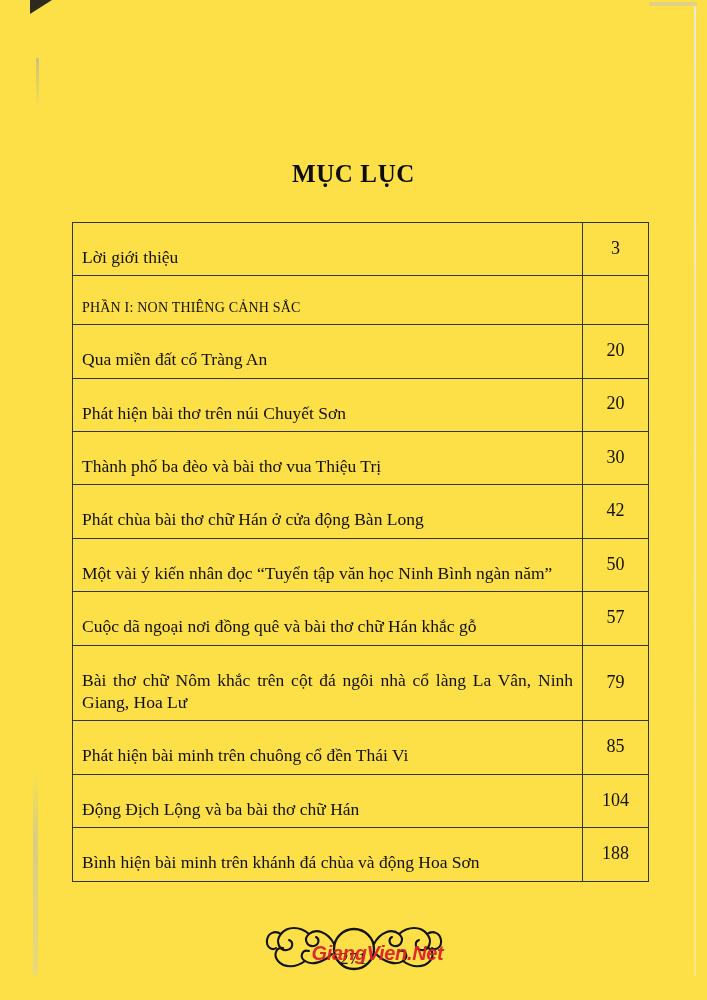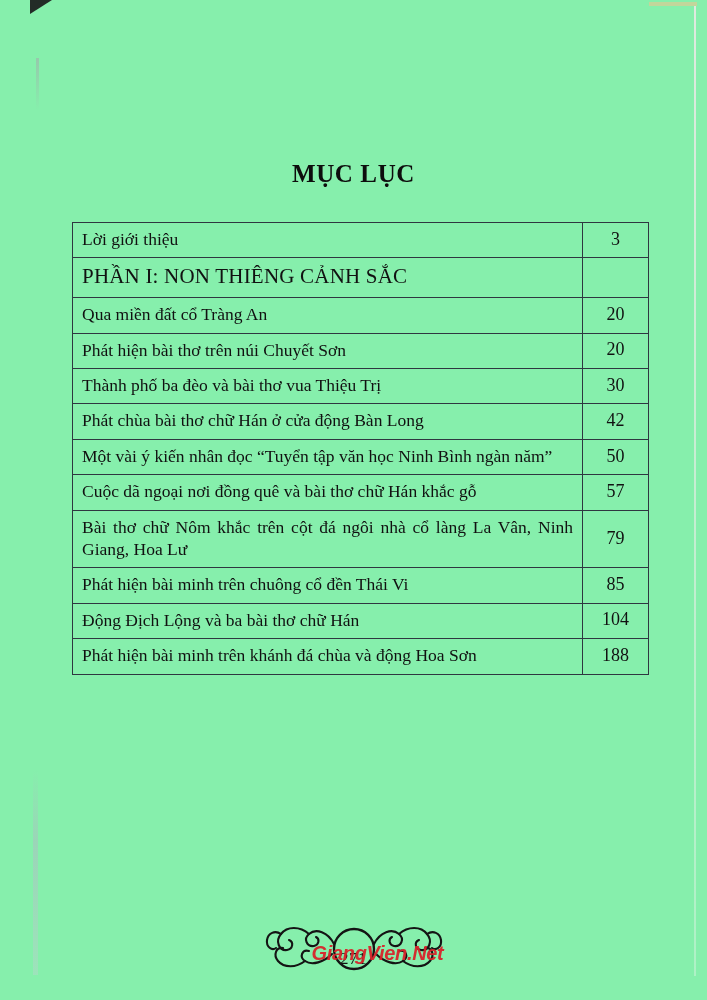--- a/index.html
+++ b/index.html
@@ -4,21 +4,21 @@
 <style>
   html, body {
     margin: 0;
     padding: 0;
     background: #ffffff;
   }
   .page {
     position: relative;
     width: 707px;
     height: 1000px;
-    background: #86efac;
+    background: #fde047;
     overflow: hidden;
     font-family: "Liberation Serif", "DejaVu Serif", serif;
     color: #111111;
   }
 
   
   .scan-edge-left {
     position: absolute;
     left: 36px;
     top: 58px;
@@ -83,38 +83,38 @@
     border-collapse: collapse;
     table-layout: fixed;
   }
   .toc td {
     border: 1px solid #2f3640;
     padding: 0;
     vertical-align: middle;
   }
   .toc .c-title {
     width: 491px;
-    padding: 5px 9px 7px 9px;
+    padding: 23px 9px 7px 9px;
     font-size: 17.5px;
     line-height: 1.28;
     text-align: justify;
     text-align-last: left;
   }
   .toc .c-title.two-line {
     text-align: justify;
     text-align-last: left;
   }
   .toc .c-page {
     width: 61px;
     text-align: center;
     font-size: 18px;
     padding: 5px 2px 7px 2px;
   }
   .toc tr.part-row .c-title {
-    font-size: 21px;
+    font-size: 14px;
     letter-spacing: 0.2px;
   }
 
   
   .footer-ornament {
     position: absolute;
     left: 0;
     right: 0;
     top: 918px;
     height: 62px;
@@ -209,21 +209,21 @@
         </tr>
         <tr>
           <td class="c-title">Phát hiện bài minh trên chuông cổ đền Thái Vi</td>
           <td class="c-page">85</td>
         </tr>
         <tr>
           <td class="c-title">Động Địch Lộng và ba bài thơ chữ Hán</td>
           <td class="c-page">104</td>
         </tr>
         <tr>
-          <td class="c-title two-line">Phát hiện bài minh trên khánh đá chùa và động Hoa Sơn</td>
+          <td class="c-title two-line">Bình hiện bài minh trên khánh đá chùa và động Hoa Sơn</td>
           <td class="c-page">188</td>
         </tr>
       </tbody>
   </table>
 
   <div class="footer-ornament">
     <div class="ornament-wrap">
       <svg class="ornament-svg" width="180" height="62" viewBox="0 0 180 62">
         <g fill="none" stroke="#141414" stroke-width="2.1" stroke-linecap="round">
           <circle cx="90" cy="31" r="20" stroke-width="2.3"></circle>

